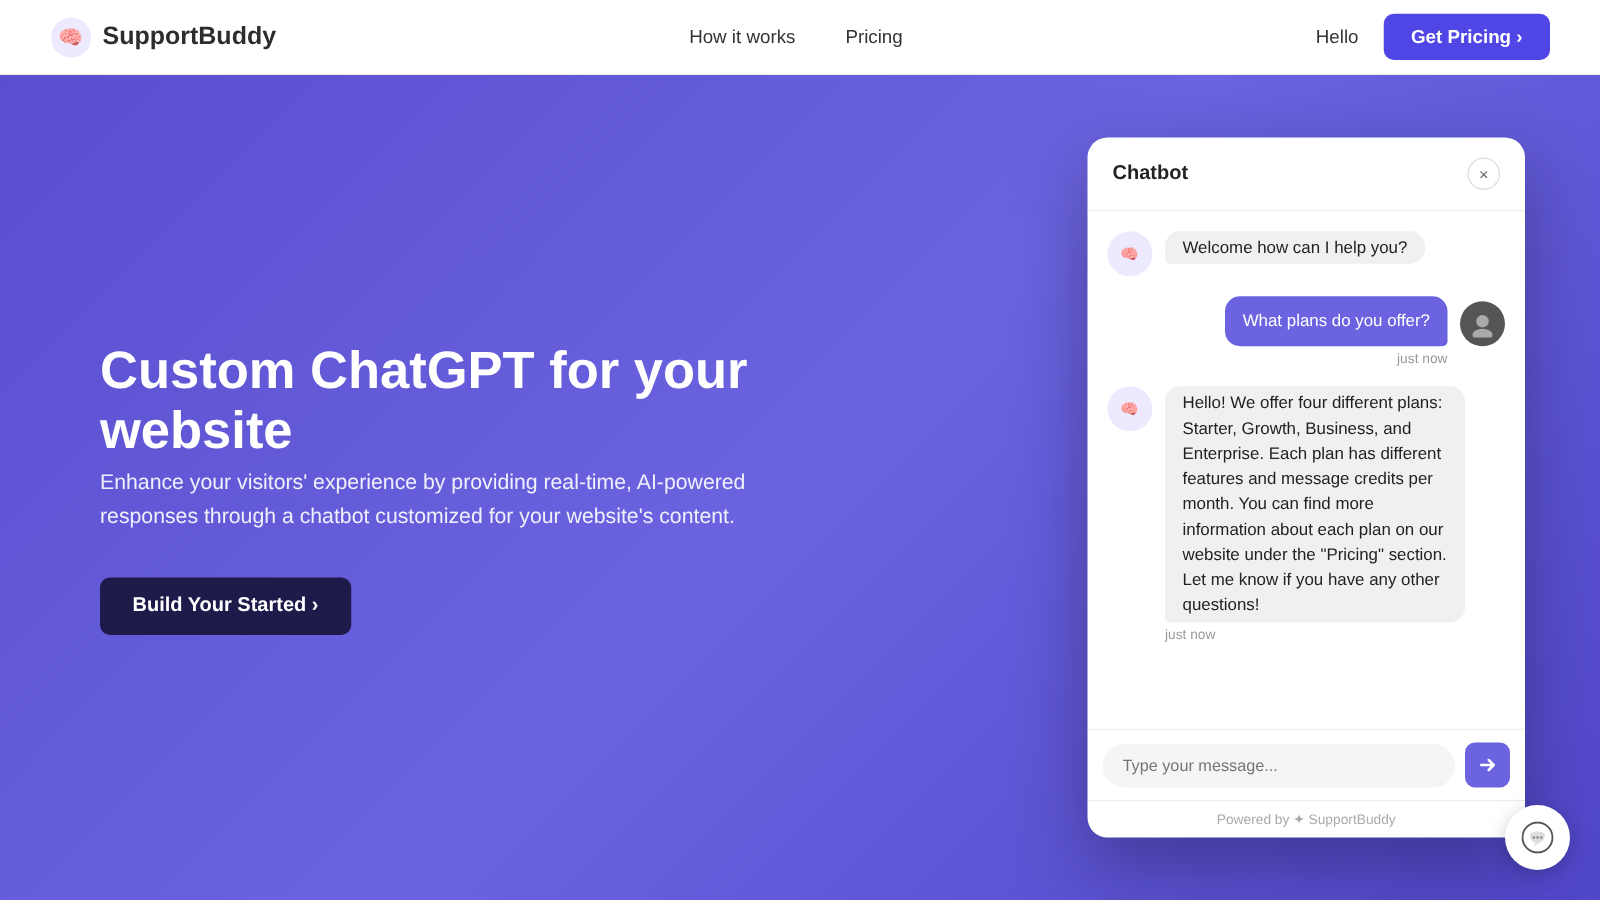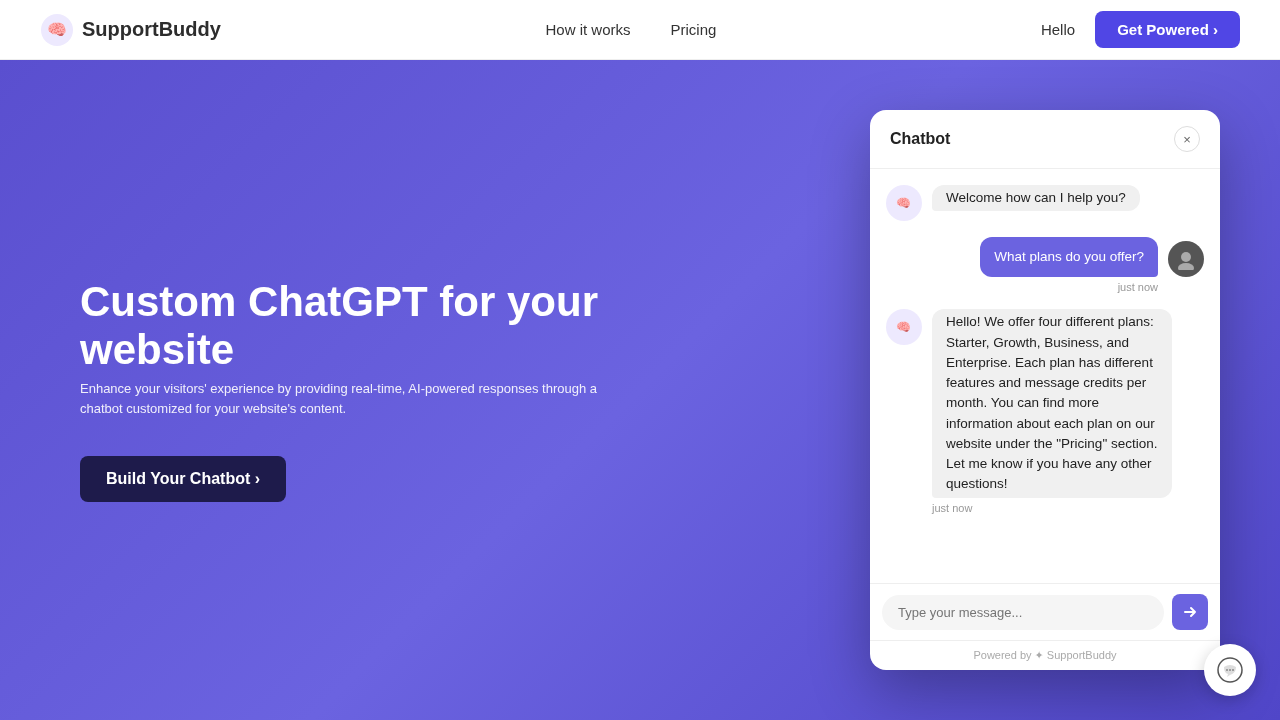--- a/index.html
+++ b/index.html
@@ -24,21 +24,21 @@
     }
 
     
     .hero {
       background: linear-gradient(135deg, #5a4fcf 0%, #6b63e0 50%, #5046c8 100%);
       height: 660px; display: flex; align-items: center; justify-content: space-between;
       padding: 0 60px 0 80px; position: relative;
     }
     .hero-left { max-width: 540px; }
     .hero-title { font-size: 42px; font-weight: 800; color: #fff; line-height: 1.15; margin-bottom: 4px; }
-    .hero-sub { font-size: 13px; color: rgba(255,255,255,0.9); line-height: 1.6; margin-bottom: 36px; }
+    .hero-sub { font-size: 17px; color: rgba(255,255,255,0.9); line-height: 1.6; margin-bottom: 36px; }
     .hero-btn {
       background: #1e1b4b; color: #fff; border: none; padding: 14px 26px;
       border-radius: 8px; font-size: 16px; font-weight: 700; cursor: pointer;
       display: inline-flex; align-items: center; gap: 4px;
     }
 
     
     .chatbot-window {
       background: #fff; border-radius: 16px; width: 350px; height: 560px;
       box-shadow: 0 20px 60px rgba(0,0,0,0.3); display: flex; flex-direction: column;
@@ -112,29 +112,29 @@
       <text x="17" y="22" text-anchor="middle" font-size="16" fill="#6b63e0">🧠</text>
     </svg>
     <span class="nav-logo-text">SupportBuddy</span>
   </a>
   <div class="nav-links">
     <a class="nav-link" href="#">How it works</a>
     <a class="nav-link" href="#">Pricing</a>
   </div>
   <div class="nav-right">
     <a class="nav-login" href="#">Hello</a>
-    <button class="nav-cta">Get Powered ›</button>
+    <button class="nav-cta">Get Pricing ›</button>
   </div>
 </nav>
 
 <section class="hero">
   <div class="hero-left">
     <h1 class="hero-title">Custom ChatGPT for your website</h1>
     <p class="hero-sub">Enhance your visitors' experience by providing real-time, AI-powered responses through a chatbot customized for your website's content.</p>
-    <button class="hero-btn">Build Your Chatbot ›</button>
+    <button class="hero-btn">Build Your Started ›</button>
   </div>
 
   <div class="chatbot-window">
     <div class="chat-header">
       <span class="chat-header-title">Chatbot</span>
       <button class="chat-close">×</button>
     </div>
 
     <div class="chat-body">
 

